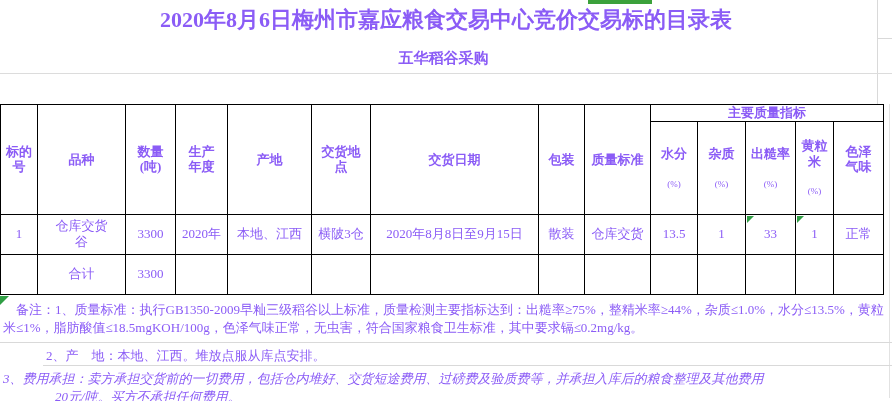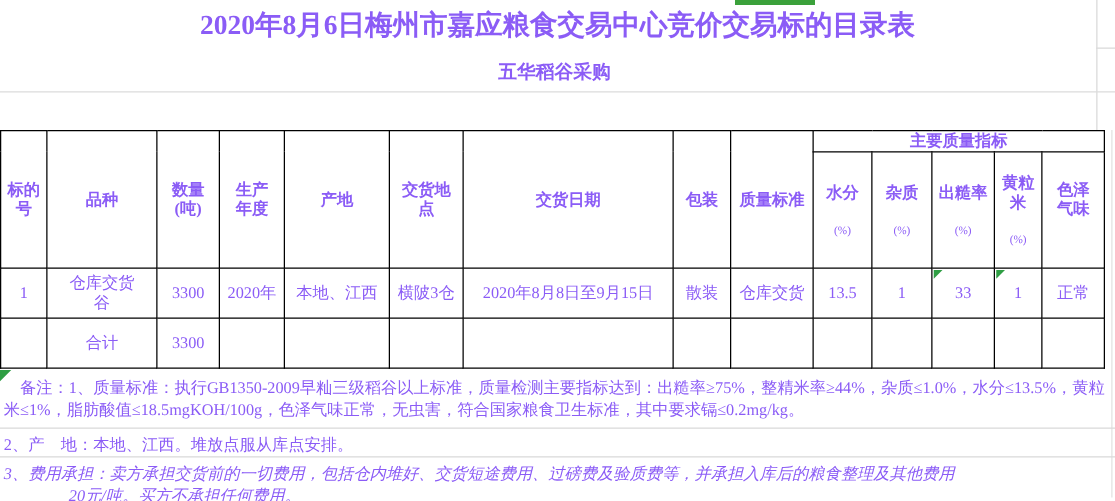--- a/index.html
+++ b/index.html
@@ -35,21 +35,21 @@
   .ql{display:block;font-size:13px;font-weight:bold;white-space:pre-line;line-height:1.2;}
   .qu{display:block;font-size:9px;font-weight:normal;line-height:1.2;}
   .flag{position:absolute;top:1px;left:1px;width:0;height:0;
     border-top:7px solid #2f9e44;border-right:7px solid transparent;}
 
   .notes{position:absolute;top:262px;left:0;width:892px;}
   .note{position:relative;border-bottom:1px solid #d9d9d9;box-sizing:border-box;
     padding:0 3px;}
   .note-text{font-size:13px;line-height:18px;white-space:pre-line;}
   .note-1{height:48px;padding-top:6px;margin-top:33px;}
-  .note-2{height:23px;padding-top:4px;}
+  .note-2{height:23px;padding-top:4px;margin-left:43px;}
   .note-3{height:42px;padding-top:4px;font-style:italic;}
   .note-4{height:23px;padding-top:4px;}
   .note-flag{position:absolute;top:1px;left:0;width:0;height:0;
     border-top:9px solid #2f9e44;border-right:9px solid transparent;}
 </style>
 </head>
 <body>
 
 <div class="screen">
 

